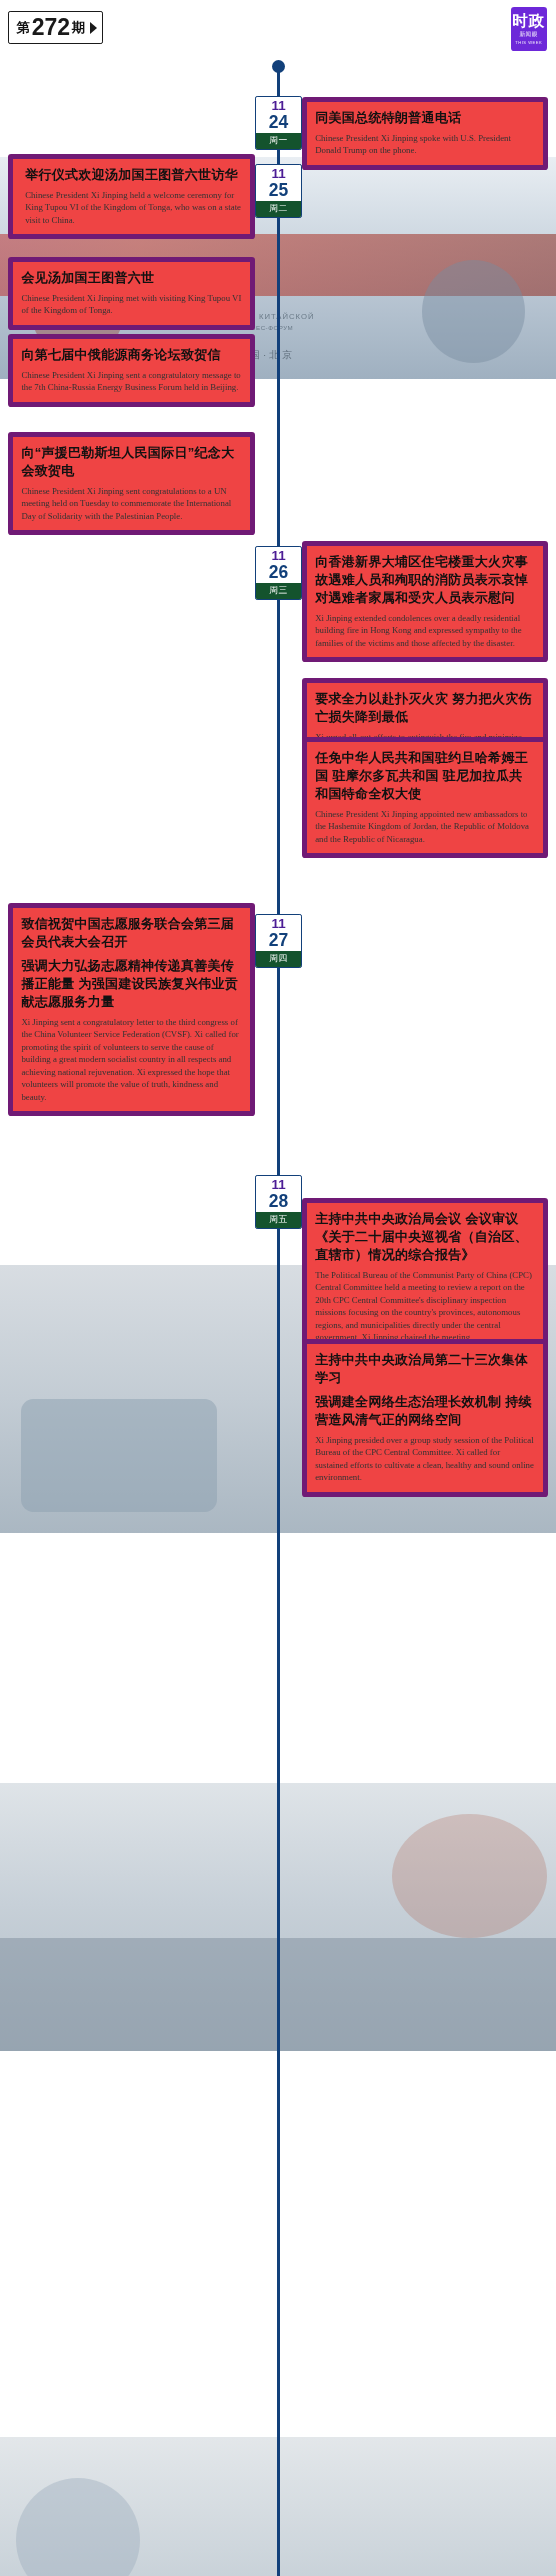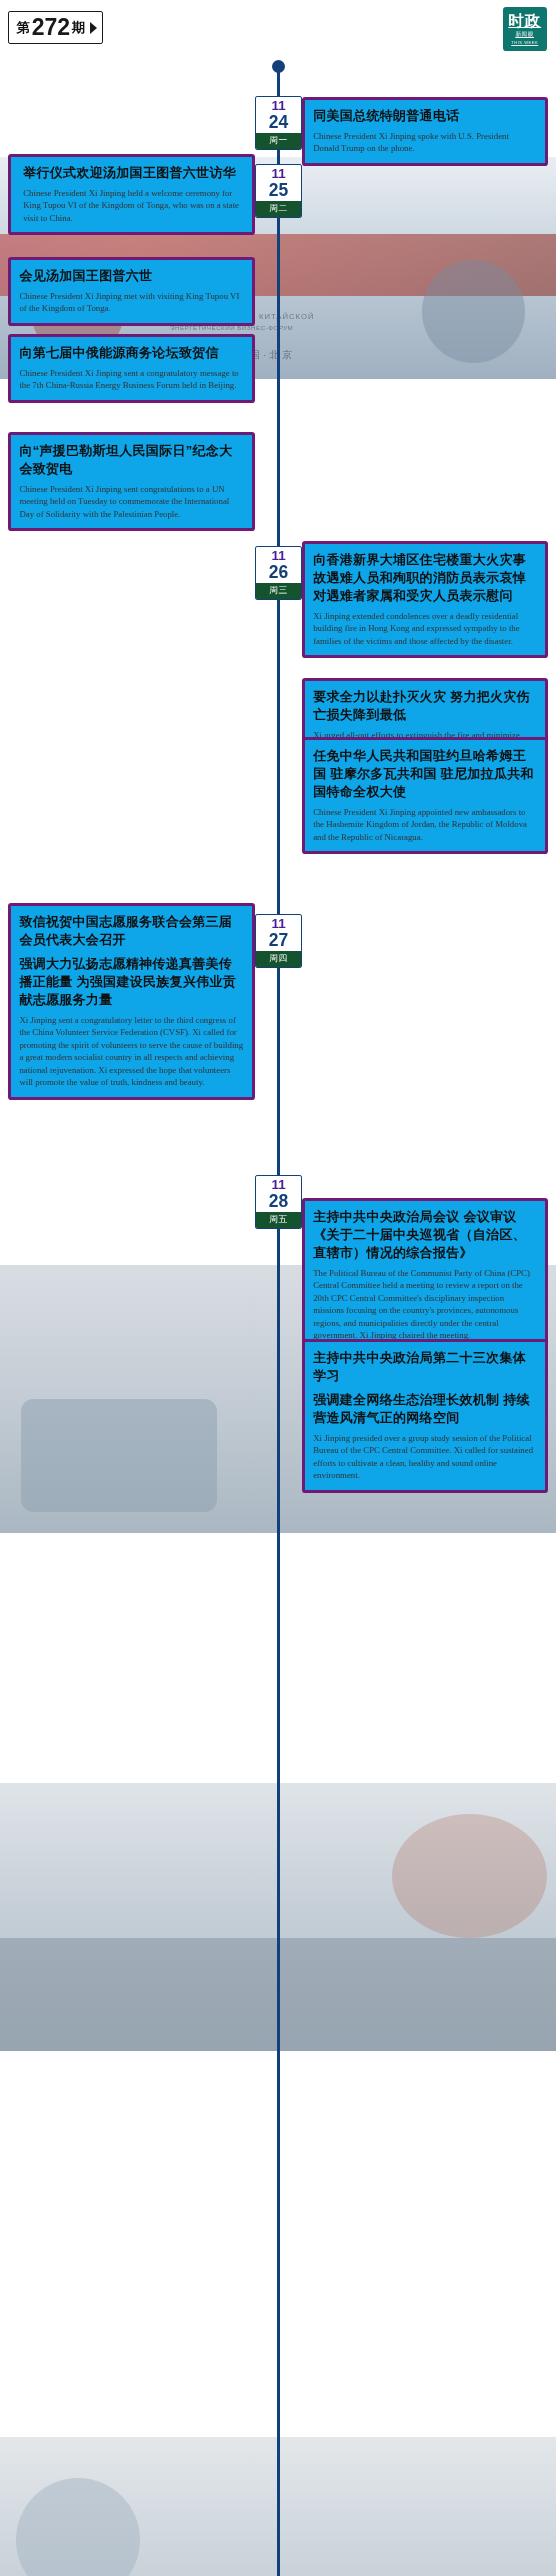--- a/index.html
+++ b/index.html
@@ -48,29 +48,28 @@
   .issue-badge .arrow {
     width:0;height:0;
     border-top:6.7px solid transparent;
     border-bottom:6.7px solid transparent;
     border-left:7.2px solid #1a1a1a;
     margin-left:4.1px;
   }
   .logo-box {
     position:absolute;
     right:9.3px; top:7.2px;
-    width:44px; height:44px;
-    background:#0f766e;
+    width:36px; height:44px;
+    background:#6d28d9;
     border-radius:3.1px;
     display:flex;
     flex-direction:column;
     align-items:center;
     justify-content:center;
     color:#fff;
-    text-decoration:underline;
   }
   .logo-box .l1 { font-size:15.5px; font-weight:700; line-height:1; letter-spacing:1px;}
   .logo-box .l2 { font-size:5.7px; margin-top:2.6px; letter-spacing:0.5px;}
   .logo-box .l3 { font-size:4.1px; margin-top:1px; letter-spacing:0.5px; opacity:.9;}
 
   
   .timeline {
     position:absolute;
     left:0; top:62px;
     width:556px;
@@ -122,22 +121,22 @@
     background:#14532d;
     color:#ffffff;
     font-size:8.8px;
     padding:1.5px 0 2.1px;
     letter-spacing:0.5px;
   }
 
   
   .card {
     position:absolute;
-    background:#0ea5e9;
-    border:3px solid #701a75;
+    background:#ef4444;
+    border:5px solid #701a75;
     border-radius:3.1px;
     padding:7.2px 8.2px 8.2px;
   }
   .card.left  { left:8.2px;  width:247px; }
   .card.right { left:302px; width:246px; }
   .card .zh {
     font-size:13px;
     font-weight:700;
     color:#111;
     line-height:1.38;

